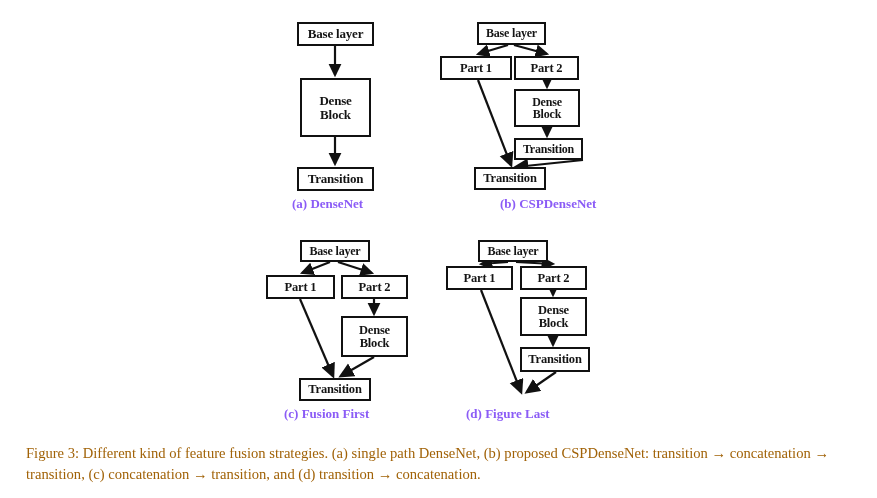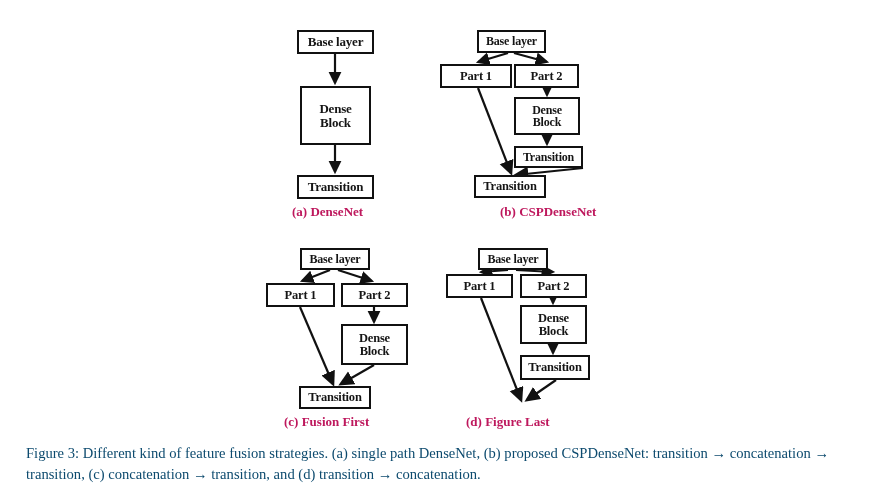--- a/index.html
+++ b/index.html
@@ -11,21 +11,21 @@
     width: 877px;
     height: 498px;
     position: relative;
     font-family: "Liberation Serif", "DejaVu Serif", serif;
     color: #1a1a1a;
     overflow: hidden;
   }
   #figure-canvas {
     position: absolute;
     left: 0;
-    top: 12px;
+    top: 4px;
     width: 877px;
     height: 430px;
   }
   .node-box {
     position: absolute;
     box-sizing: border-box;
     background: #ffffff;
     border: 2.5px solid #111111;
     display: flex;
     align-items: center;
@@ -40,42 +40,42 @@
   }
   .node-box .node-label {
     display: block;
     white-space: pre-line;
   }
   .subcaption {
     position: absolute;
     font-weight: bold;
     font-family: "Liberation Serif", "DejaVu Serif", serif;
     font-size: 13px;
-    color: #be185d;
+    color: #8b5cf6;
     white-space: nowrap;
     z-index: 4;
   }
   #edges-svg {
     position: absolute;
     left: 0;
     top: 0;
     width: 877px;
     height: 430px;
     z-index: 1;
     pointer-events: none;
   }
   #figure-caption {
     position: absolute;
     left: 26px;
     top: 443px;
     width: 828px;
     font-family: "Liberation Serif", "DejaVu Serif", serif;
     font-size: 14.6px;
     line-height: 1.42;
-    color: #0c4a6e;
+    color: #a16207;
     text-align: left;
   }
   .arrowhead-fill { fill: #111111; }
   .edge-line {
     stroke: #111111;
     stroke-width: 2.2;
     fill: none;
   }
 </style>
 </head>

